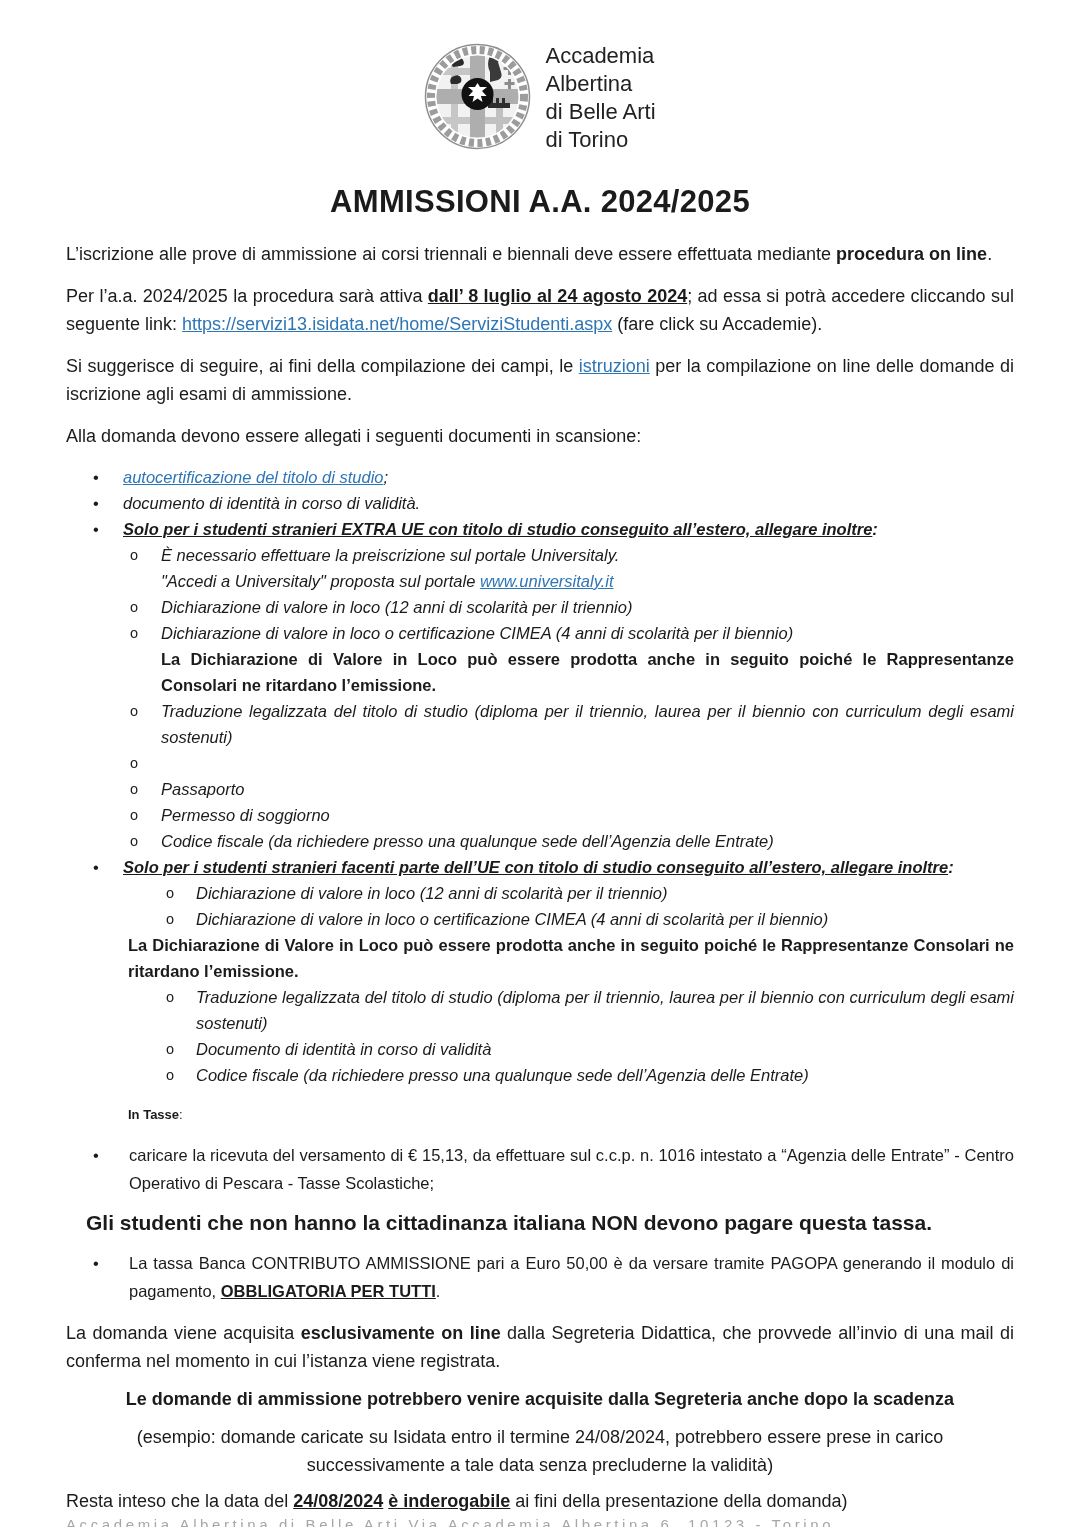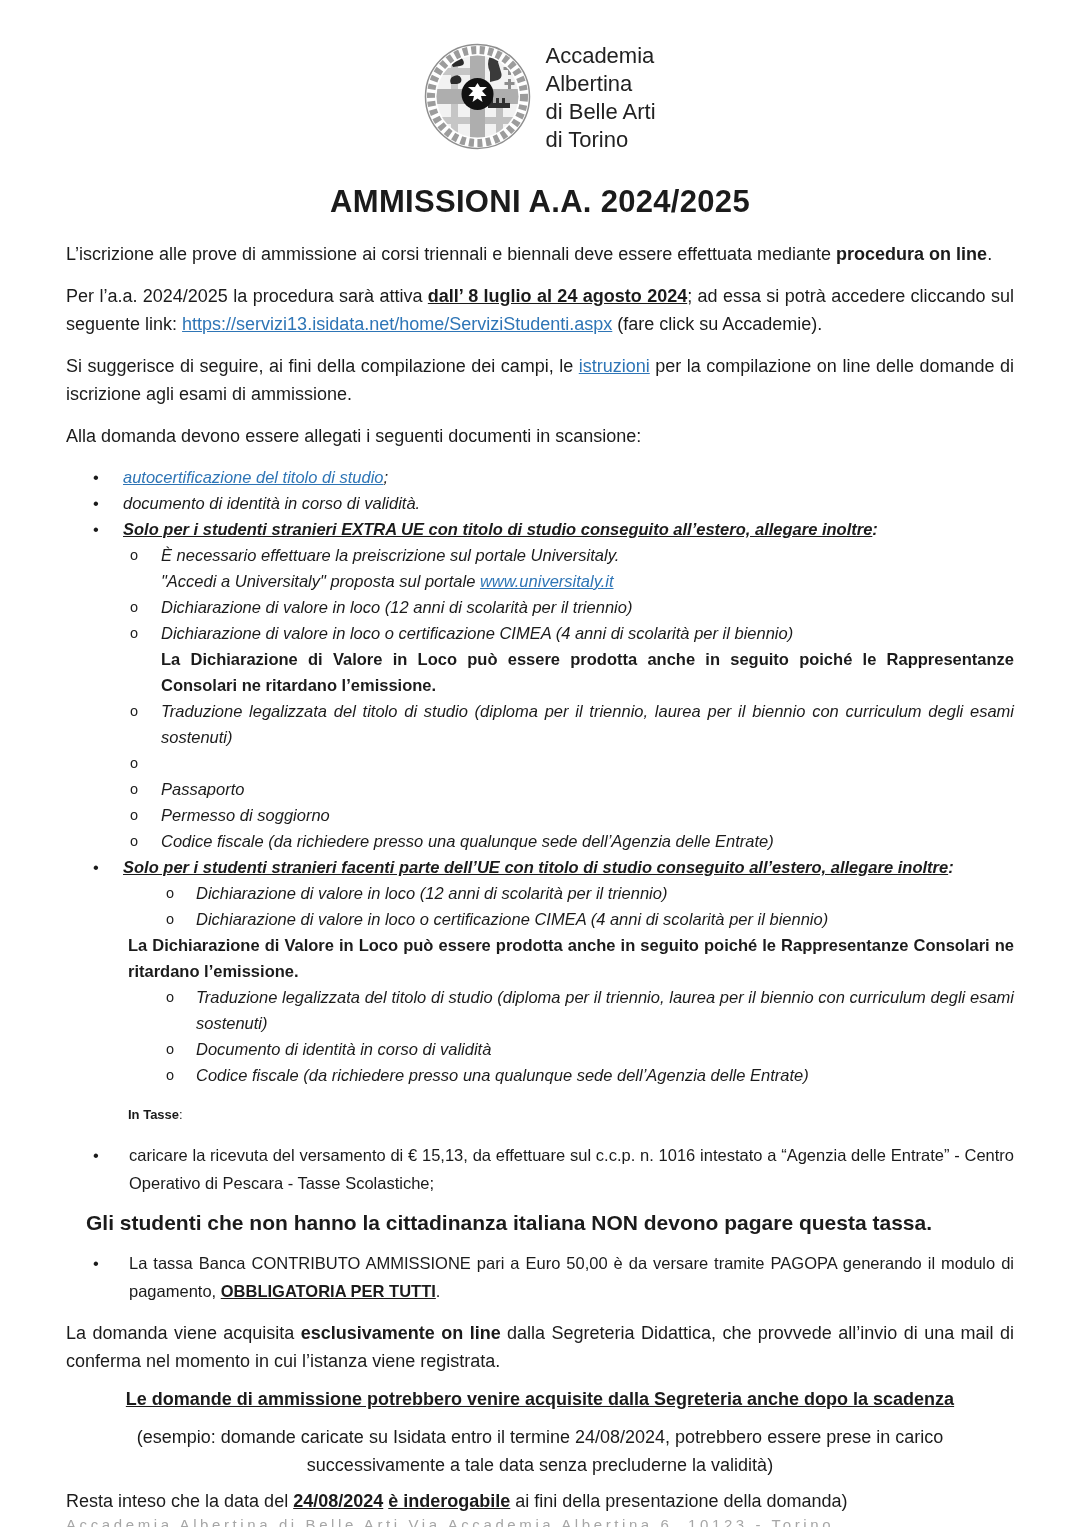--- a/index.html
+++ b/index.html
@@ -57,21 +57,21 @@
   .l2b .marker { flex: none; width: 30px; font-size: 14.5px; }
   .li .txt { flex: 1; text-align: justify; font-style: italic; }
   .note-l2 { margin-left: 95px; font-weight: bold; text-align: justify; }
   .note-l1 { margin-left: 62px; font-weight: bold; text-align: justify; }
   
   .fees-heading { margin: 13px 0 12px 62px; font-size: 13px; line-height: 28px; }
   .fees-li { display: flex; padding-left: 27px; font-size: 16.5px; line-height: 28px; margin-bottom: 12px; }
   .fees-li .marker { flex: none; width: 36px; }
   .fees-li .txt { flex: 1; text-align: justify; }
   .fees-note { margin: 0 0 12px 20px; font-weight: bold; font-size: 21px; line-height: 28px; }
-  .deadline-note { font-weight: bold; text-decoration: underline; text-align: center; margin-bottom: 10px; }
+  .deadline-note { font-weight: bold; text-align: center; margin-bottom: 10px; }
   .example-p { text-align: center; margin-bottom: 8px; }
   .final-p { text-align: left; margin-bottom: 0; }
   
   .page-footer {
     margin-top: auto;
     text-align: left;
     color: #a6a6a6;
     letter-spacing: 3.6px;
     font-size: 15px;
     line-height: 20px;

